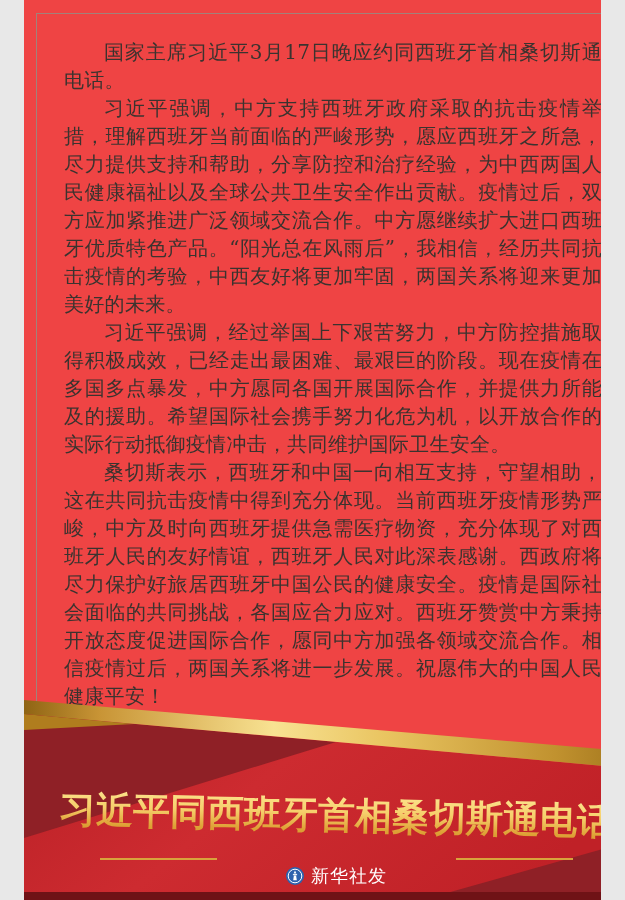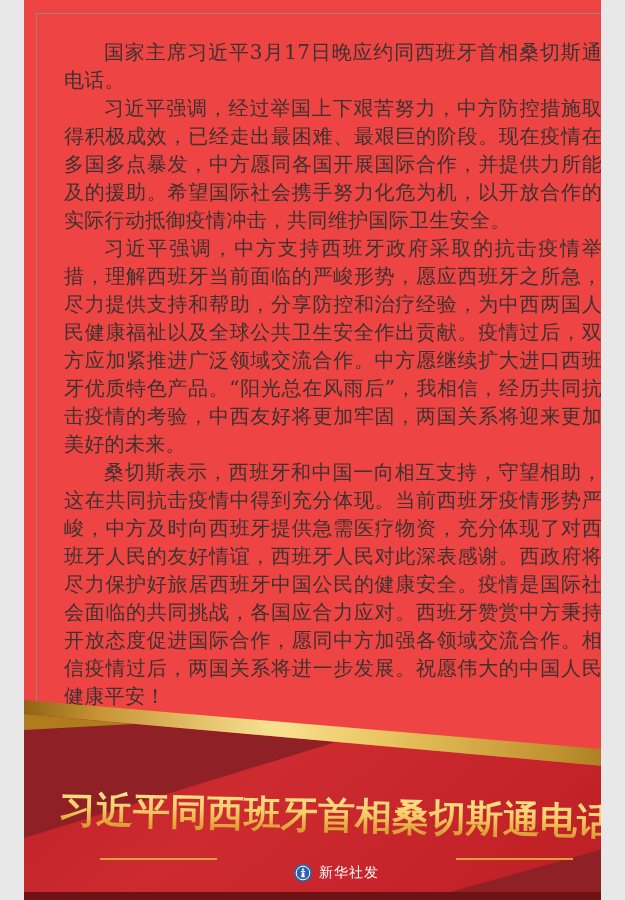--- a/index.html
+++ b/index.html
@@ -83,36 +83,36 @@
     top: 864px;
     width: 625px;
     display: flex;
     justify-content: center;
     align-items: center;
     gap: 7px;
     z-index: 4;
   }
   .credit-text {
     color: #ffffff;
-    font-size: 14px;
+    font-size: 18px;
     letter-spacing: 1px;
     font-family: Liberation Sans, sans-serif;
   }
 </style>
 </head>
 <body>
 
 <div class="page">
 
   <div class="inner-border"></div>
 
   <div class="body-text">
     <p>国家主席习近平3月17日晚应约同西班牙首相桑切斯通电话。</p>
+    <p>习近平强调，中方支持西班牙政府采取的抗击疫情举措，理解西班牙当前面临的严峻形势，愿应西班牙之所急，尽力提供支持和帮助，分享防控和治疗经验，为中西两国人民健康福祉以及全球公共卫生安全作出贡献。疫情过后，双方应加紧推进广泛领域交流合作。中方愿继续扩大进口西班牙优质特色产品。“阳光总在风雨后”，我相信，经历共同抗击疫情的考验，中西友好将更加牢固，两国关系将迎来更加美好的未来。</p>
     <p>习近平强调，经过举国上下艰苦努力，中方防控措施取得积极成效，已经走出最困难、最艰巨的阶段。现在疫情在多国多点暴发，中方愿同各国开展国际合作，并提供力所能及的援助。希望国际社会携手努力化危为机，以开放合作的实际行动抵御疫情冲击，共同维护国际卫生安全。</p>
-    <p>习近平强调，中方支持西班牙政府采取的抗击疫情举措，理解西班牙当前面临的严峻形势，愿应西班牙之所急，尽力提供支持和帮助，分享防控和治疗经验，为中西两国人民健康福祉以及全球公共卫生安全作出贡献。疫情过后，双方应加紧推进广泛领域交流合作。中方愿继续扩大进口西班牙优质特色产品。“阳光总在风雨后”，我相信，经历共同抗击疫情的考验，中西友好将更加牢固，两国关系将迎来更加美好的未来。</p>
     <p>桑切斯表示，西班牙和中国一向相互支持，守望相助，这在共同抗击疫情中得到充分体现。当前西班牙疫情形势严峻，中方及时向西班牙提供急需医疗物资，充分体现了对西班牙人民的友好情谊，西班牙人民对此深表感谢。西政府将尽力保护好旅居西班牙中国公民的健康安全。疫情是国际社会面临的共同挑战，各国应合力应对。西班牙赞赏中方秉持开放态度促进国际合作，愿同中方加强各领域交流合作。相信疫情过后，两国关系将进一步发展。祝愿伟大的中国人民健康平安！</p>
   </div>
 
   <div class="banner">
     <svg width="625" height="210" viewBox="0 0 625 210" xmlns="http://www.w3.org/2000/svg">
       <defs>
         <linearGradient id="goldGrad" x1="0" y1="0" x2="1" y2="0">
           <stop offset="0" stop-color="#8f6414"></stop>
           <stop offset="0.12" stop-color="#c89435"></stop>
           <stop offset="0.40" stop-color="#f8e292"></stop>

